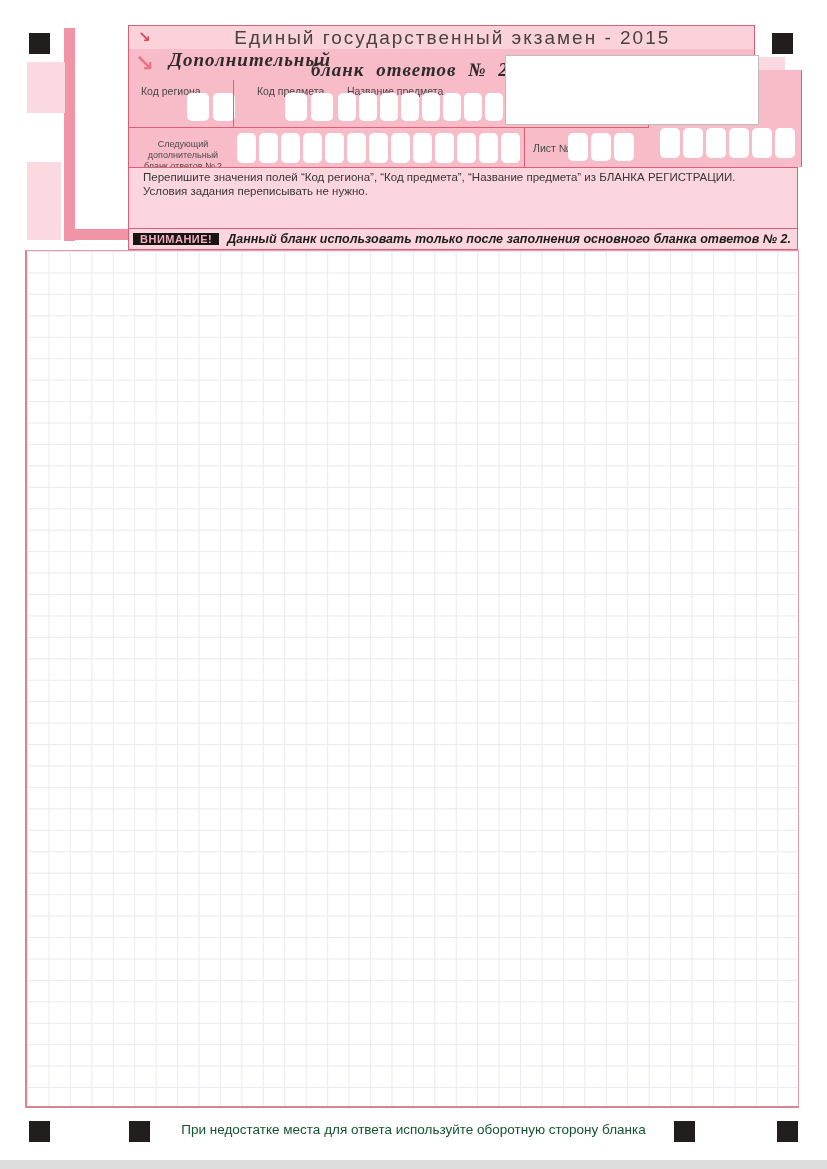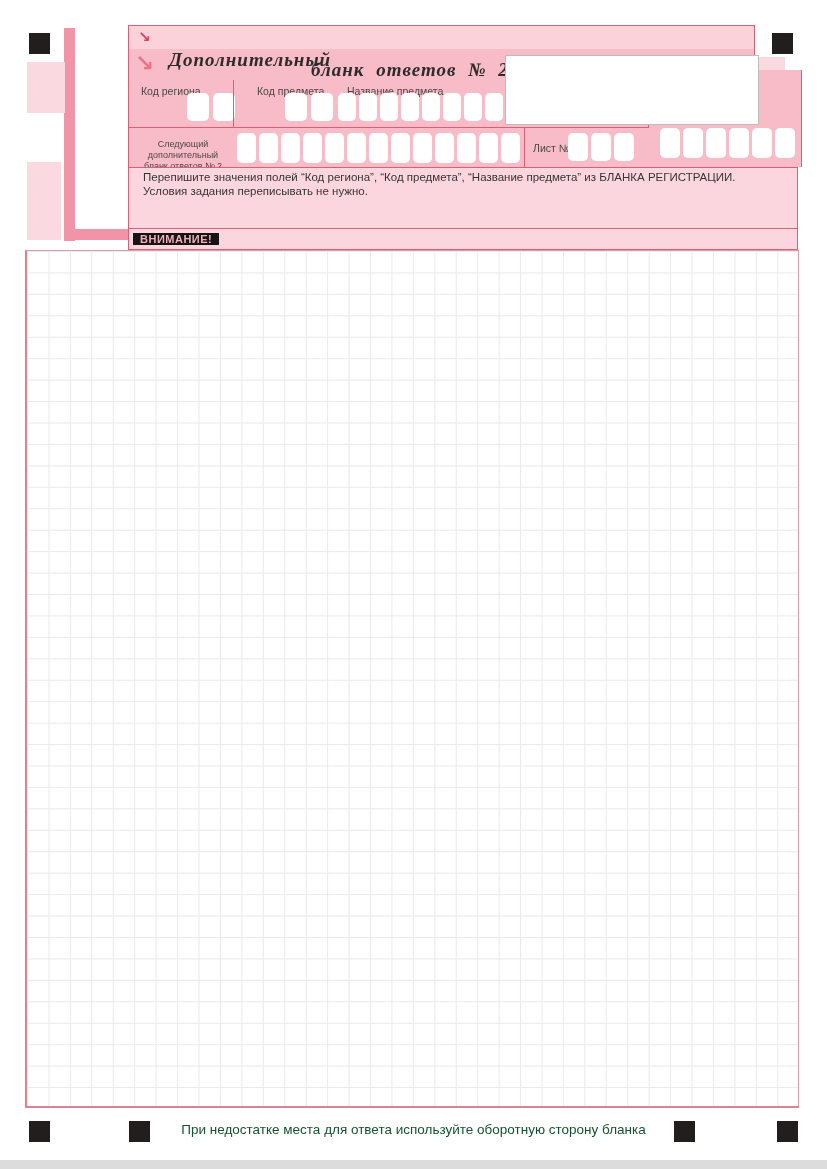--- a/index.html
+++ b/index.html
@@ -68,20 +68,21 @@
   <div class="abs mark" style="left:777px;top:1121px;"></div>
 
   <div class="abs stripe" style="left:64px;top:28px;width:11px;height:213px;"></div>
   <div class="abs stripe" style="left:64px;top:229px;width:65px;height:11px;"></div>
   <div class="abs lblock" style="left:27px;top:62px;width:38px;height:51px;"></div>
   <div class="abs lblock" style="left:27px;top:162px;width:34px;height:78px;"></div>
   <div class="abs lblock" style="left:755px;top:57px;width:30px;height:14px;"></div>
 
   <div class="abs band-title">
     <span class="arrow1">↘</span>
+    <span class="ttl">Единый государственный экзамен - 2015</span>
   </div>
 
   <div class="abs band-sub">
     <span class="abs arrow2">↘</span>
     <span class="abs script script1">Дополнительный</span>
     <span class="abs script script2">бланк ответов  № 2</span>
   </div>
 
   <div class="abs panelA">
     <div class="abs flabel" style="left:12px;top:5px;">Код региона</div>
@@ -153,20 +154,21 @@
 
   <div class="abs barcode"></div>
 
   <div class="abs band-instr">
     <div class="iline">Перепишите значения полей “Код региона”, “Код предмета”, “Название предмета” из БЛАНКА РЕГИСТРАЦИИ.</div>
     <div class="iline">Условия задания переписывать не нужно.</div>
   </div>
 
   <div class="abs band-att">
     <span class="badge">ВНИМАНИЕ!</span>
+    <span class="att-text">Данный бланк использовать только после заполнения основного бланка ответов № 2.</span>
   </div>
 
   <div class="abs grid-area"></div>
 
   <div class="abs footer-note">При недостатке места для ответа используйте оборотную сторону бланка</div>
   <div class="abs edge-shadow"></div>
 
 </div>
 
 </body></html>

